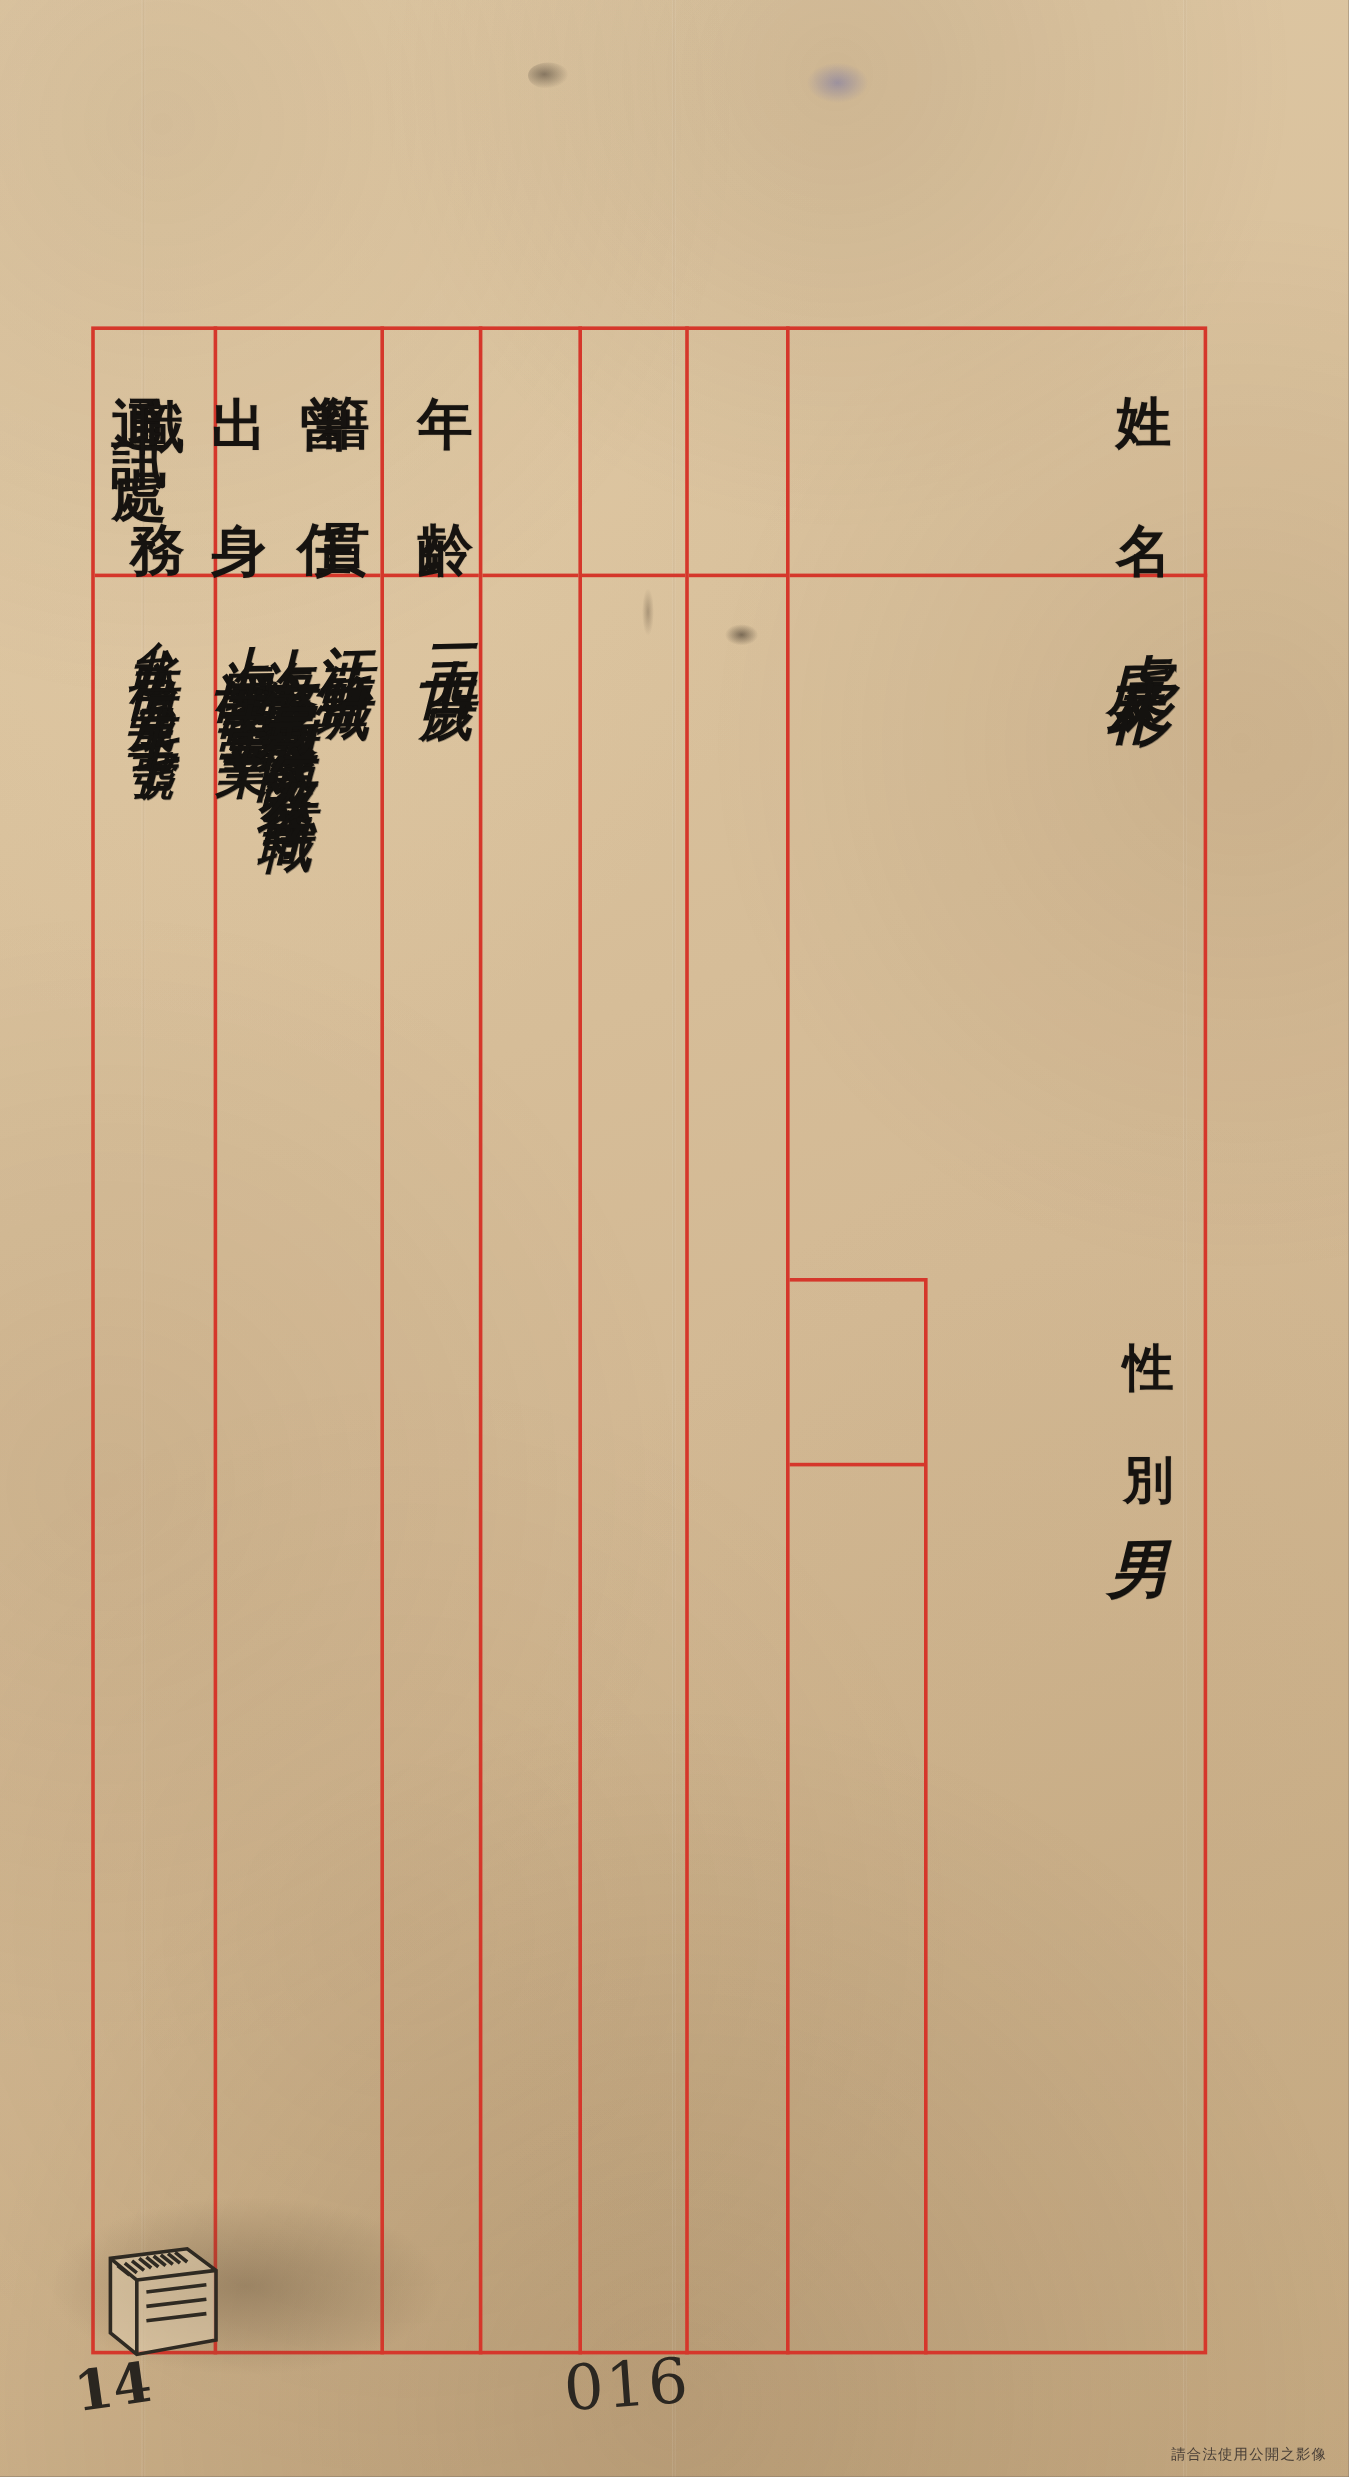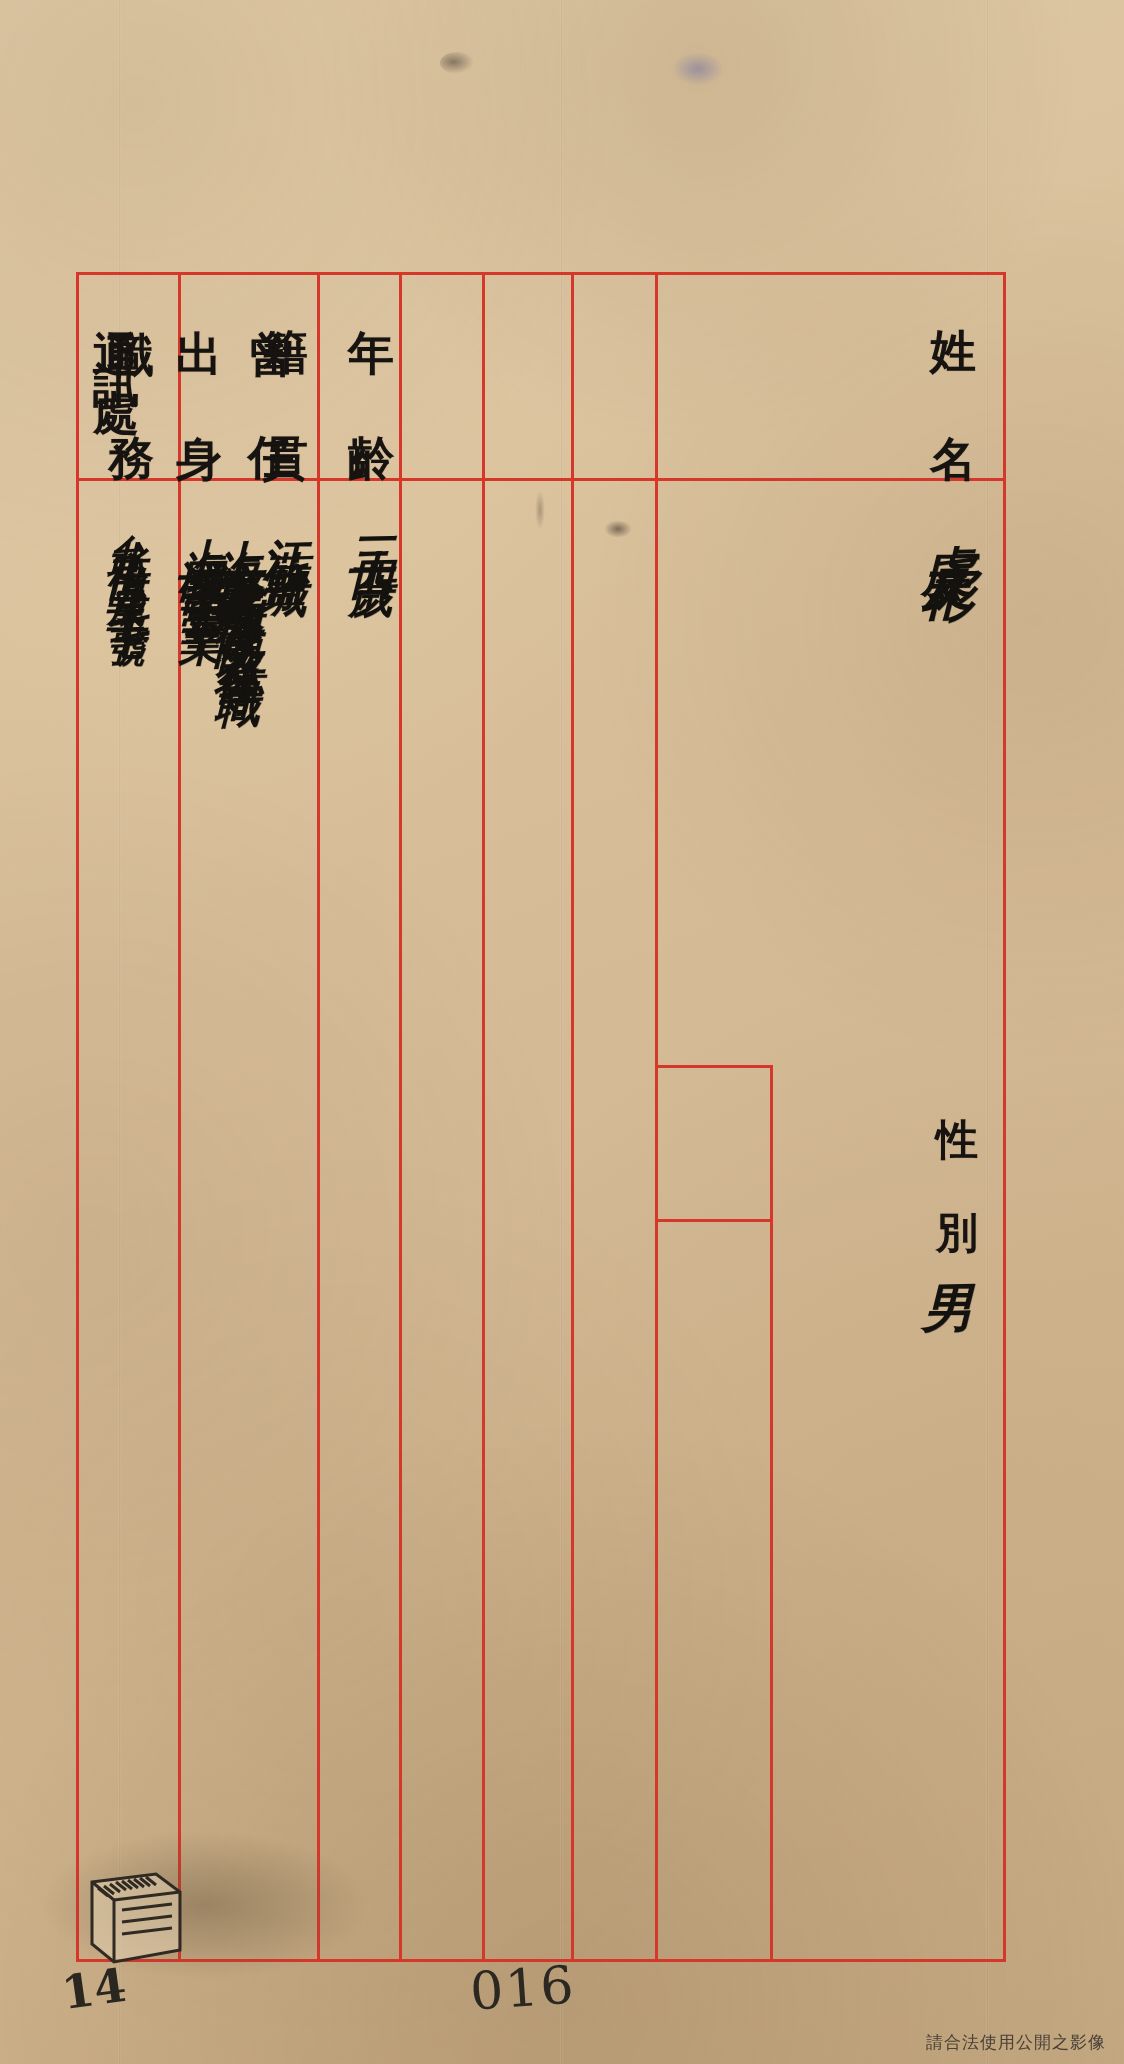--- a/index.html
+++ b/index.html
@@ -150,21 +150,21 @@
     font-size: 52px;
     color: #2b2721;
     font-family: "DejaVu Serif", serif;
     transform: rotate(-4deg);
     letter-spacing: 2px;
   }
   #copyright-note {
     position: absolute;
     right: 18px;
     bottom: 10px;
-    font-size: 17px;
+    font-size: 12px;
     color: #4a4038;
     letter-spacing: 1px;
     font-family: Liberation Sans, sans-serif;
   }
 </style>
 </head>
 <body>
 
 <div id="page">
   <div class="mottle"></div>

